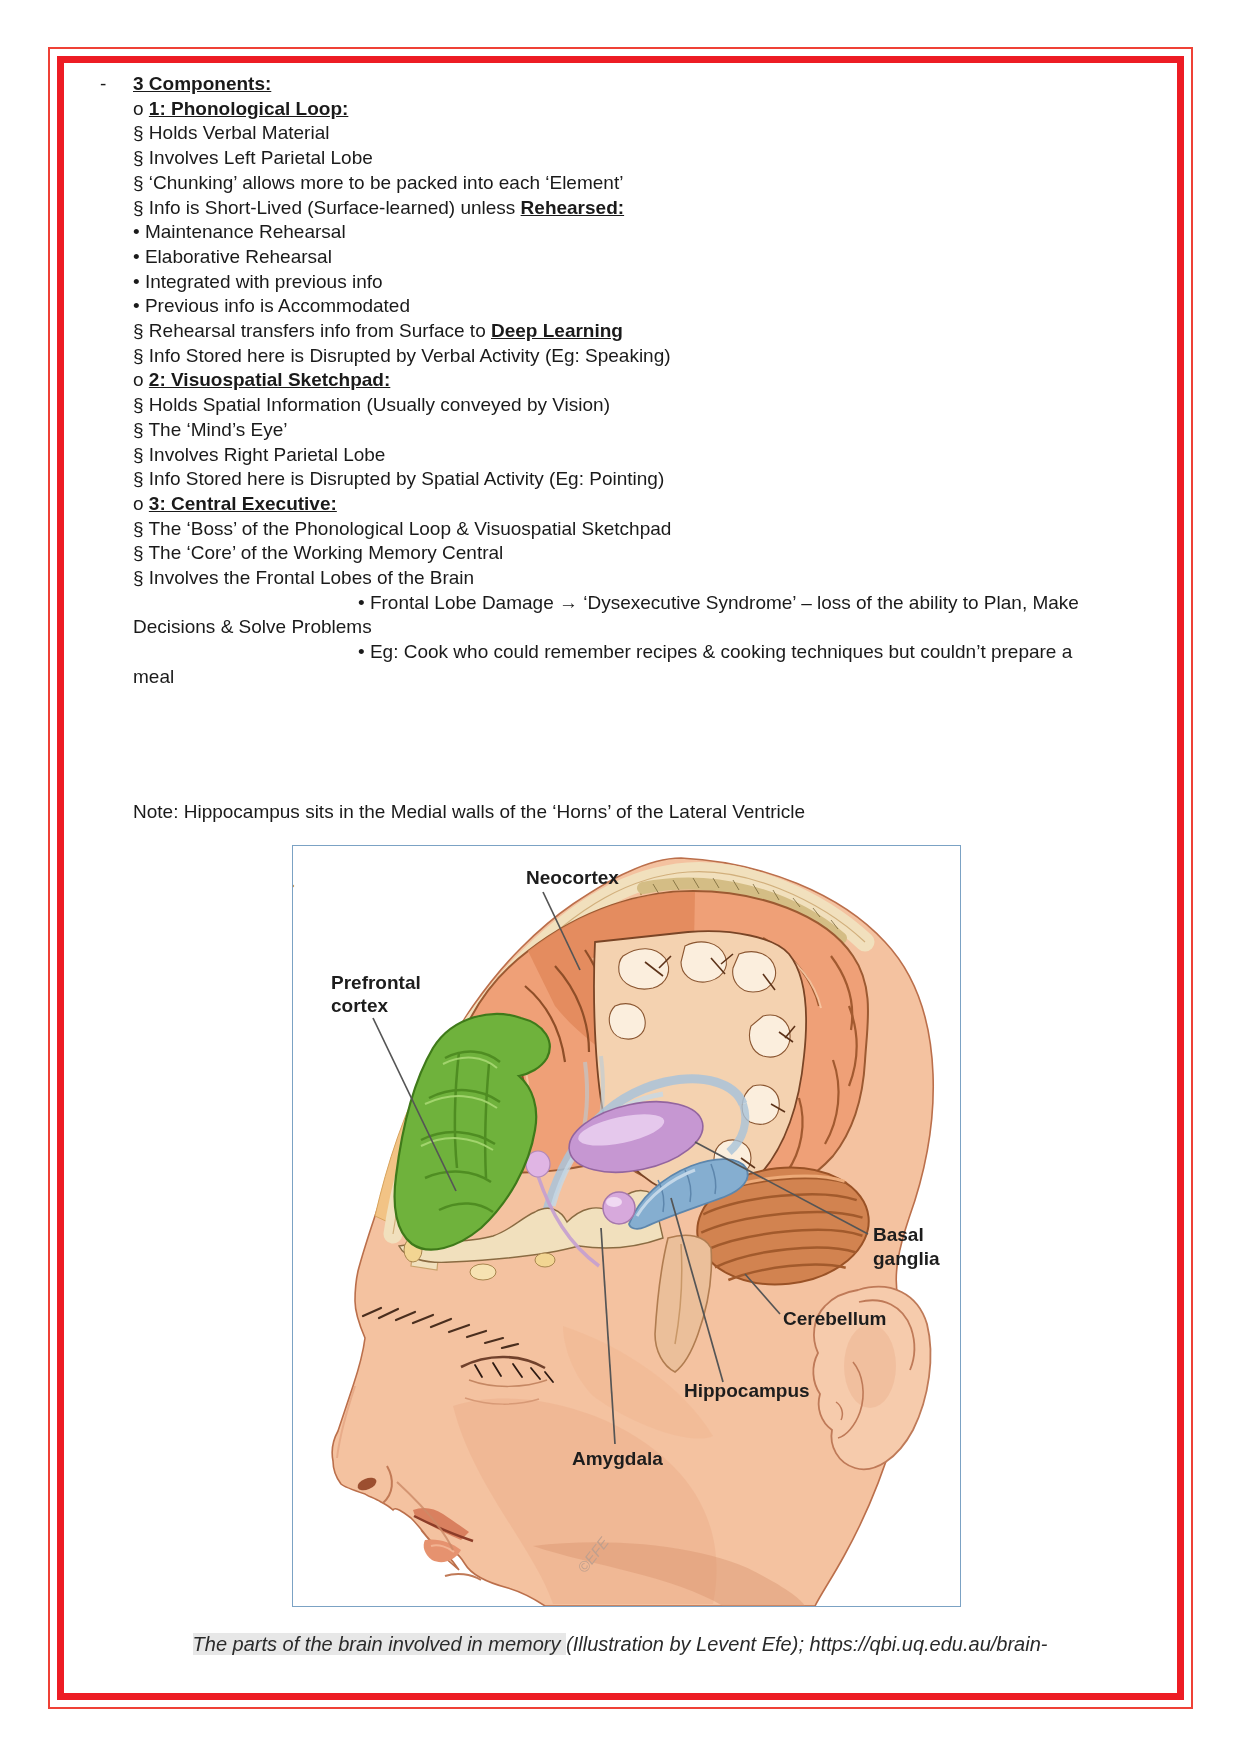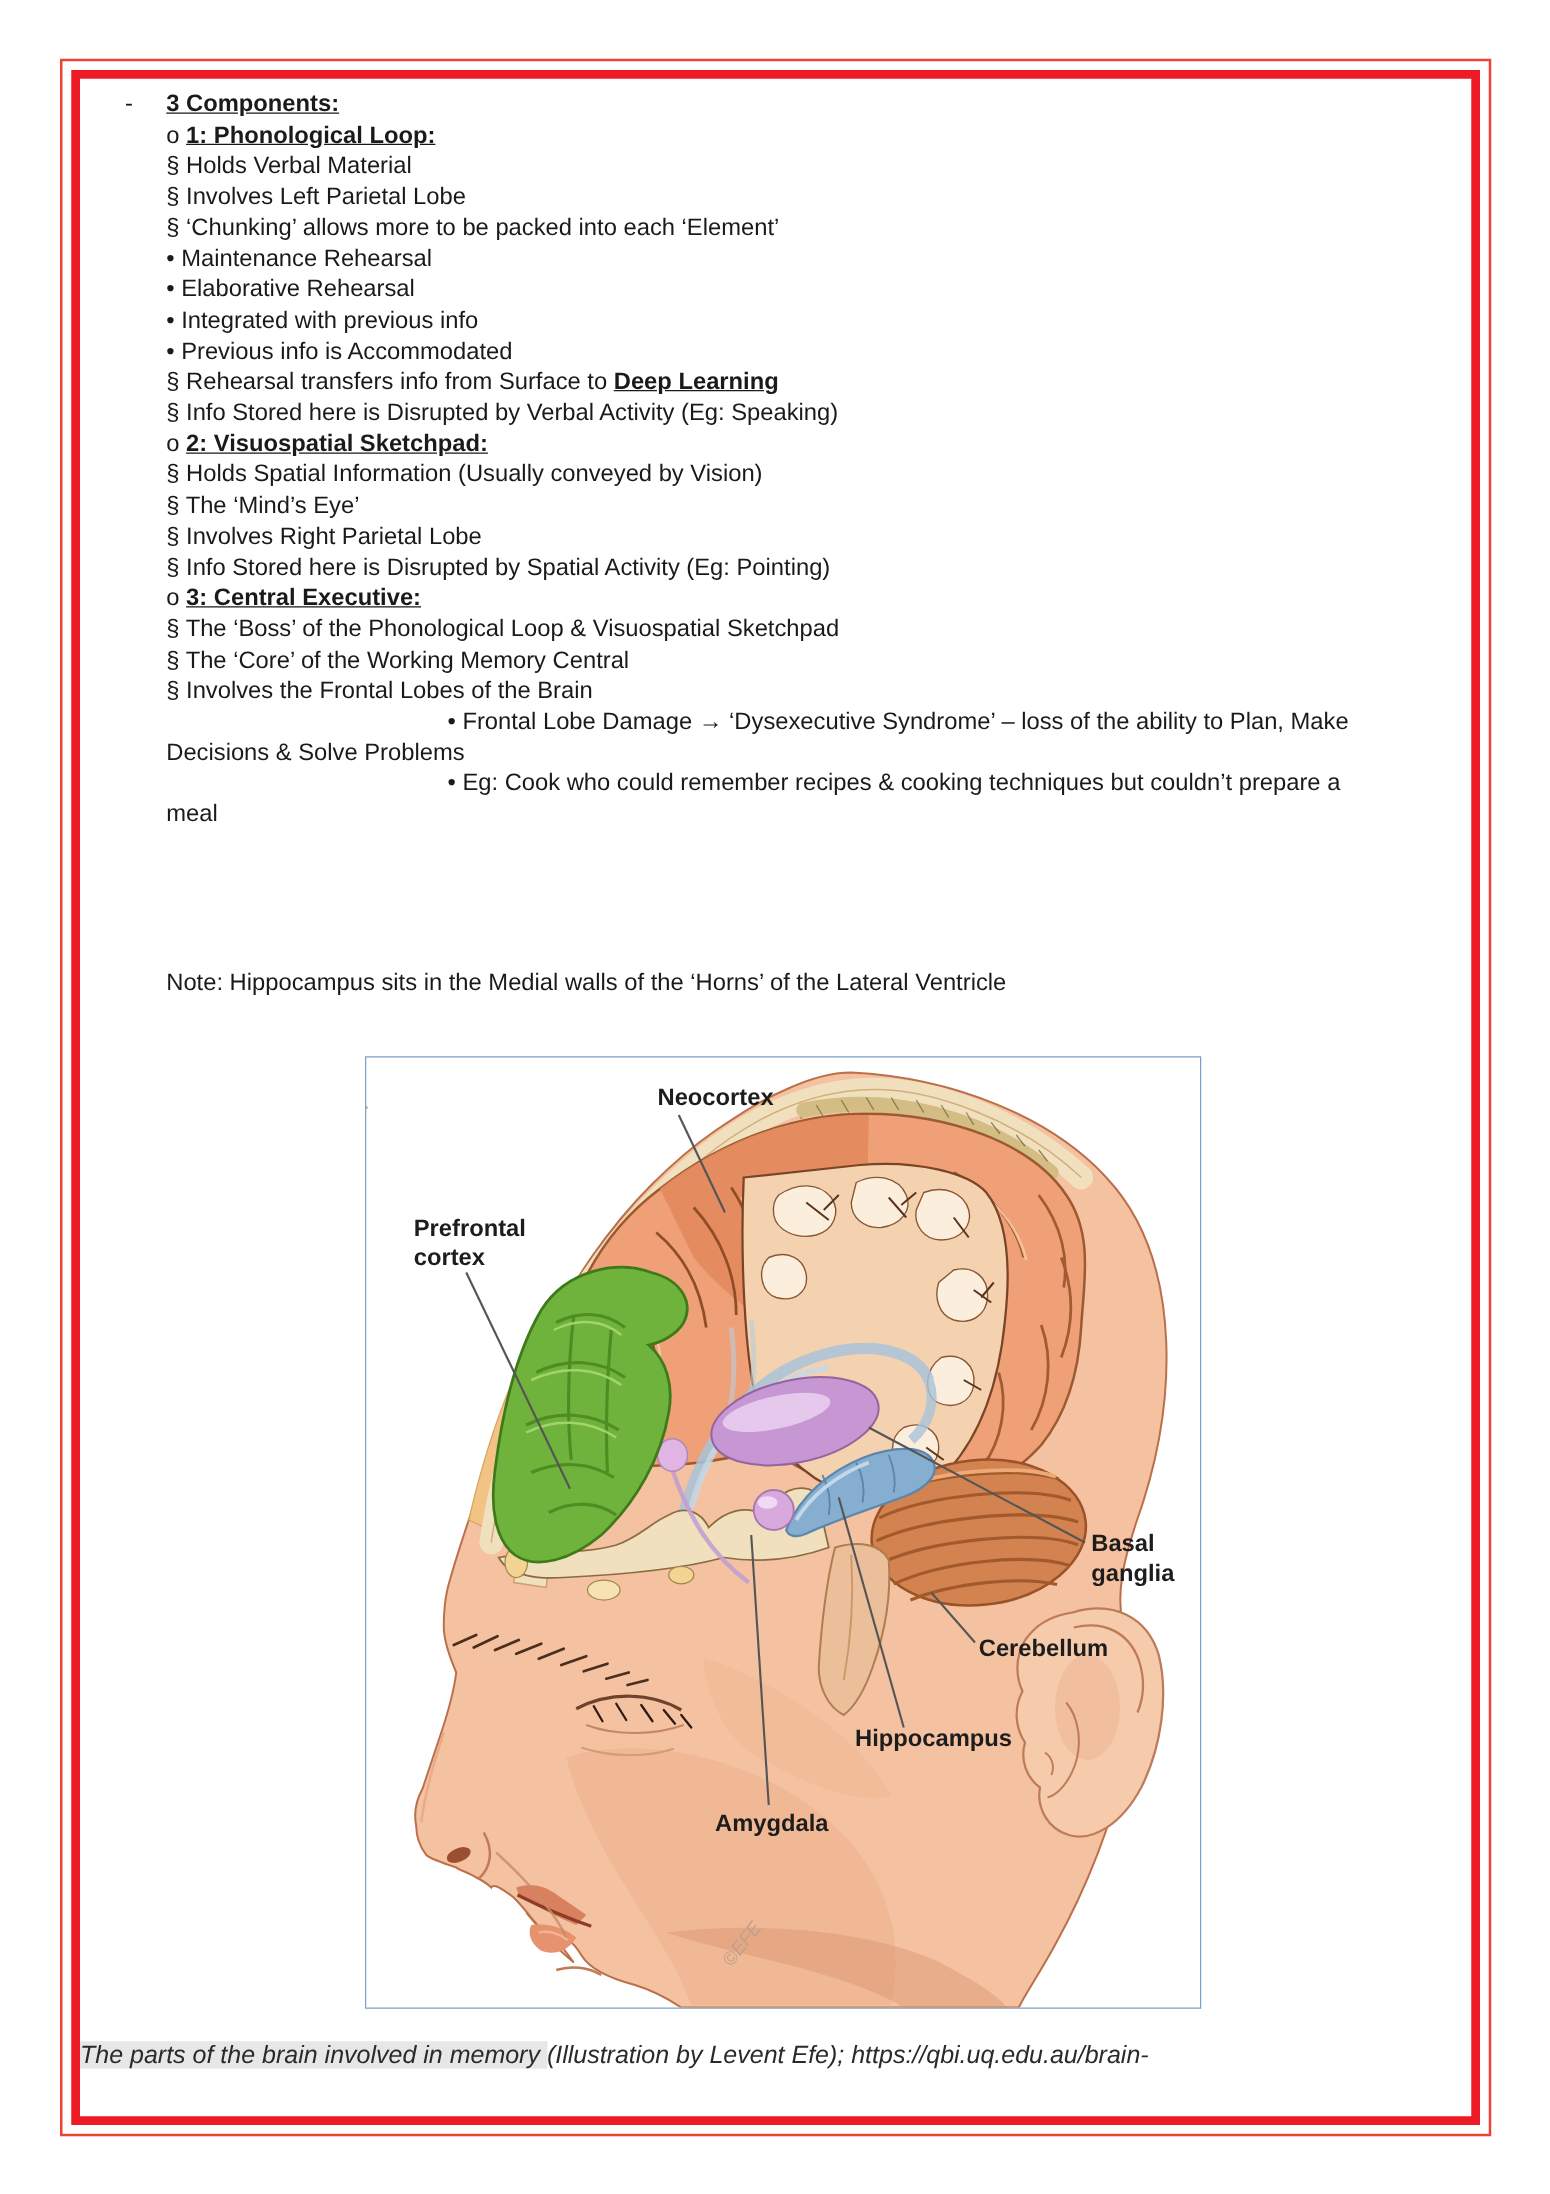--- a/index.html
+++ b/index.html
@@ -16,36 +16,37 @@
   .ln .dash{position:absolute;left:0;top:0;}
   .ln.ind{padding-left:258px;}
   .ln b, .note b{font-weight:bold;text-decoration:underline;}
   .note{margin-top:110px;font-weight:normal;padding-left:33px;white-space:nowrap;}
   .figure{position:absolute;left:292px;top:845px;width:669px;height:762px;
        border:1px solid #7ba2c4;background:#ffffff;box-sizing:border-box;}
   .figure svg{display:block;}
   svg text{font-family:"Liberation Sans",sans-serif;}
   .fig-label{font-size:19px;font-weight:bold;fill:#1d1d1d;}
   .watermark{font-size:15px;font-style:italic;fill:#c0a08e;}
-  .caption{position:absolute;left:64px;right:64px;top:1628px;text-align:left;
+  .caption{position:absolute;left:64px;right:64px;top:1628px;text-align:center;
        font-size:20px;font-style:italic;line-height:33px;color:#2a2a2a;}
   .caption .hl{background:#e7e7e7;}
 </style>
 </head>
 <body>
 
 <div class="border-outer"></div>
 <div class="border-inner"></div>
 
 <div class="lines">
   <div class="ln l0"><span class="dash">-</span><span></span><b>3 Components:</b></div>
   <div class="ln"><span>o </span><b>1: Phonological Loop:</b></div>
   <div class="ln"><span>§ Holds Verbal Material</span><b></b></div>
   <div class="ln"><span>§ Involves Left Parietal Lobe</span><b></b></div>
   <div class="ln"><span>§ ‘Chunking’ allows more to be packed into each ‘Element’</span><b></b></div>
+  <div class="ln"><span>§ Info is Short-Lived (Surface-learned) unless </span><b>Rehearsed:</b></div>
   <div class="ln"><span>• Maintenance Rehearsal</span><b></b></div>
   <div class="ln"><span>• Elaborative Rehearsal</span><b></b></div>
   <div class="ln"><span>• Integrated with previous info</span><b></b></div>
   <div class="ln"><span>• Previous info is Accommodated</span><b></b></div>
   <div class="ln"><span>§ Rehearsal transfers info from Surface to </span><b>Deep Learning</b></div>
   <div class="ln"><span>§ Info Stored here is Disrupted by Verbal Activity (Eg: Speaking)</span><b></b></div>
   <div class="ln"><span>o </span><b>2: Visuospatial Sketchpad:</b></div>
   <div class="ln"><span>§ Holds Spatial Information (Usually conveyed by Vision)</span><b></b></div>
   <div class="ln"><span>§ The ‘Mind’s Eye’</span><b></b></div>
   <div class="ln"><span>§ Involves Right Parietal Lobe</span><b></b></div>

